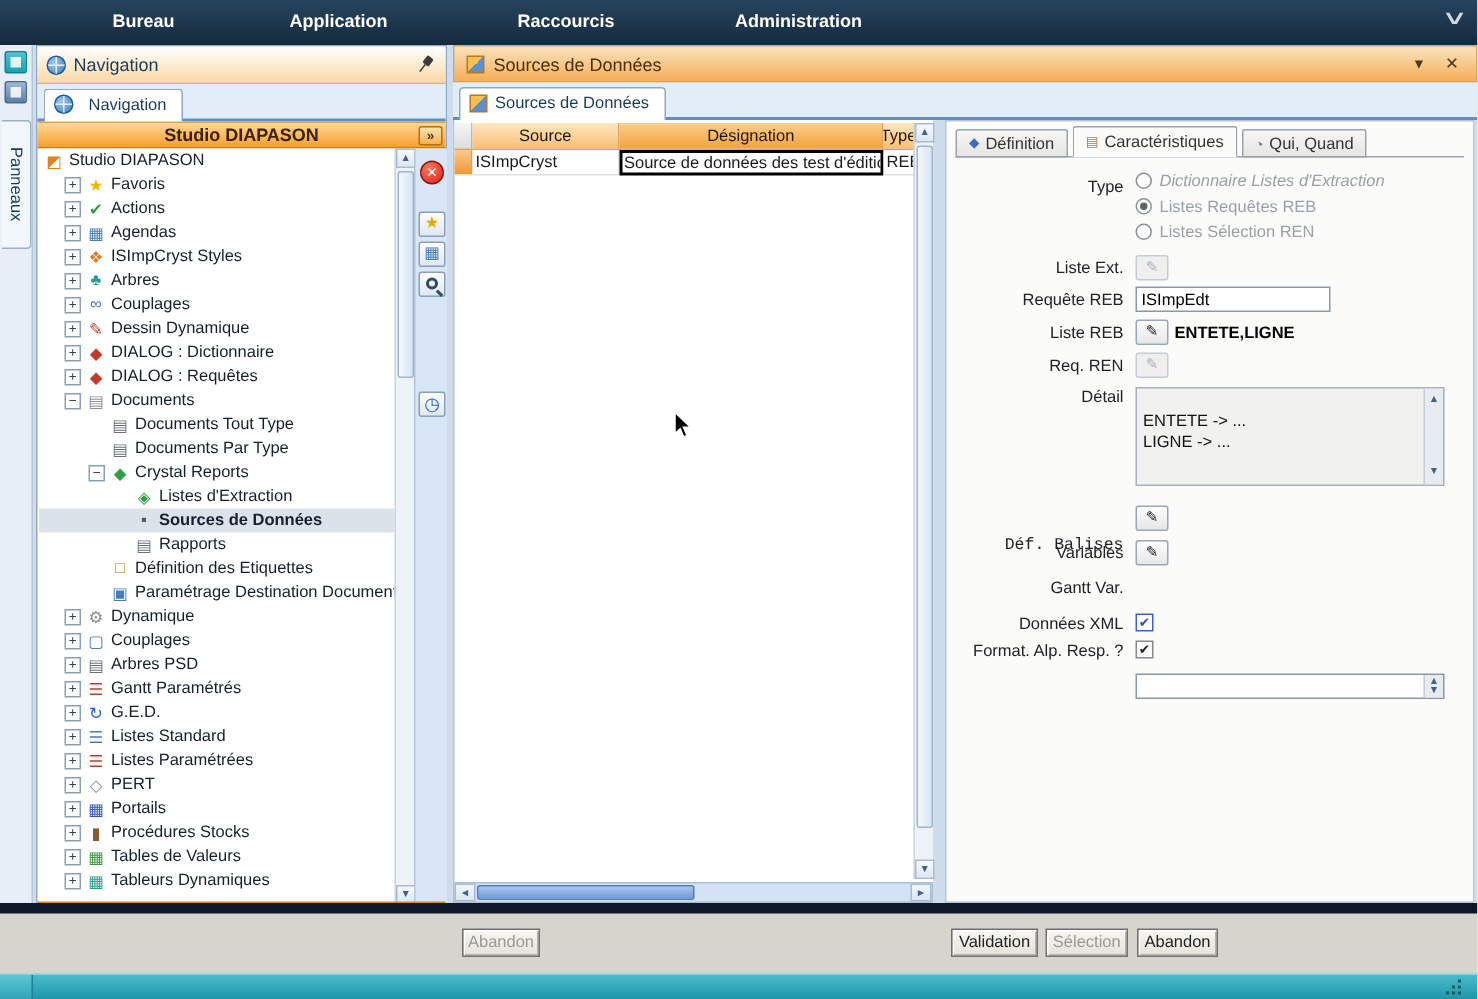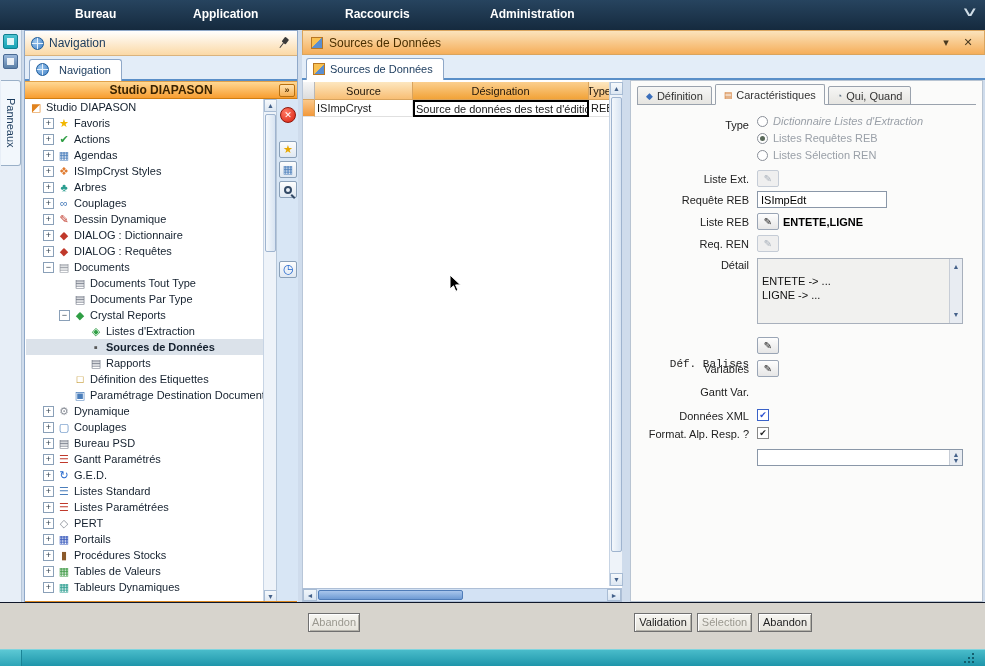--- a/index.html
+++ b/index.html
@@ -94,21 +94,21 @@
   #detail-box{width:206px;height:66px;background:#f1f1ef;border:1px solid #a8b0bc;padding:1px 16px 1px 4px;line-height:14px;color:#111;white-space:pre-line;position:relative;overflow:hidden;}
   .rail{position:absolute;right:0;top:0;bottom:0;width:13px;background:#e8ecf2;border-left:1px solid #c7cdd6;}
   .rail .up{position:absolute;top:1px;left:0;right:0;text-align:center;font-size:7px;color:#44618a;}
   .rail .dn{position:absolute;bottom:1px;left:0;right:0;text-align:center;font-size:7px;color:#44618a;}
   .spininput{position:relative;width:206px;height:17px;border:1px solid #8a97a8;background:#fff;}
   .checkbox{width:12px;height:12px;border:1px solid #888;background:#fff;display:inline-block;font-size:9px;font-weight:bold;line-height:11px;text-align:center;}
   .checkbox.blue{border-color:#3a62c8;color:#2a4fd0;}
   .checkbox.dark{color:#222;}
 
   
-  #gray-strip{position:absolute;left:0;top:602px;width:985px;height:47px;background:#d7d4cd;border-top:1px solid #0f172a;}
+  #gray-strip{position:absolute;left:0;top:602px;width:985px;height:47px;background:#d7d4cd;border-top:7px solid #0f172a;}
   .pushbtn{position:absolute;top:10px;height:19px;border:1px solid #707070;background:linear-gradient(#f7f6f2,#e4e2da);box-shadow:inset 1px 1px 0 #fff,inset -1px -1px 0 #b4b2aa;font-size:11px;color:#222;text-align:center;line-height:17px;}
   .pushbtn.disabled{color:#9a988f;}
   #statusbar{position:absolute;left:0;top:649px;width:985px;height:17px;background:linear-gradient(#49bcca,#1e95aa);border-top:1px solid #7fd4de;}
   #statusbar .seg{position:absolute;left:0;top:0;width:22px;height:17px;background:linear-gradient(#5cc8d4,#2aa2b5);border-right:1px solid #1a8496;}
   #grip{position:absolute;right:3px;bottom:3px;width:10px;height:10px;}
   #grip i{position:absolute;width:2px;height:2px;background:#135f6e;box-shadow:-4px 4px 0 #135f6e,-8px 8px 0 #135f6e,0 4px 0 #135f6e,-4px 8px 0 #135f6e,0 8px 0 #135f6e;}
 
   
   #cursor{position:absolute;left:449px;top:274px;z-index:50;}
 </style>
@@ -249,21 +249,21 @@
           <span class="tlabel">Dynamique</span>
         </div>
         <div class="trow" style="padding-left: 17px;">
           <span class="expbox">+</span>
           <span class="ticon" style="color: rgb(74, 126, 187);">▢</span>
           <span class="tlabel">Couplages</span>
         </div>
         <div class="trow" style="padding-left: 17px;">
           <span class="expbox">+</span>
           <span class="ticon" style="color: rgb(107, 114, 128);">▤</span>
-          <span class="tlabel">Bureau PSD</span>
+          <span class="tlabel">Arbres PSD</span>
         </div>
         <div class="trow" style="padding-left: 17px;">
           <span class="expbox">+</span>
           <span class="ticon" style="color: rgb(192, 57, 43);">☰</span>
           <span class="tlabel">Gantt Paramétrés</span>
         </div>
         <div class="trow" style="padding-left: 17px;">
           <span class="expbox">+</span>
           <span class="ticon" style="color: rgb(34, 102, 204);">↻</span>
           <span class="tlabel">G.E.D.</span>

